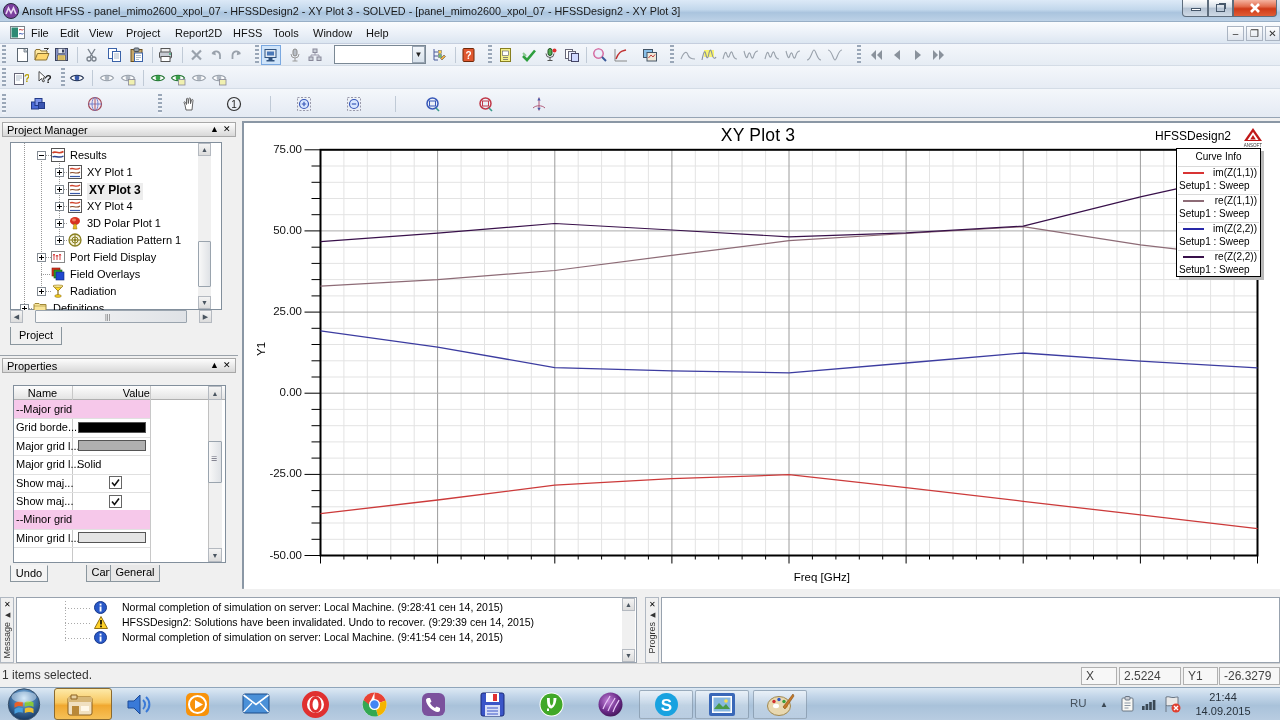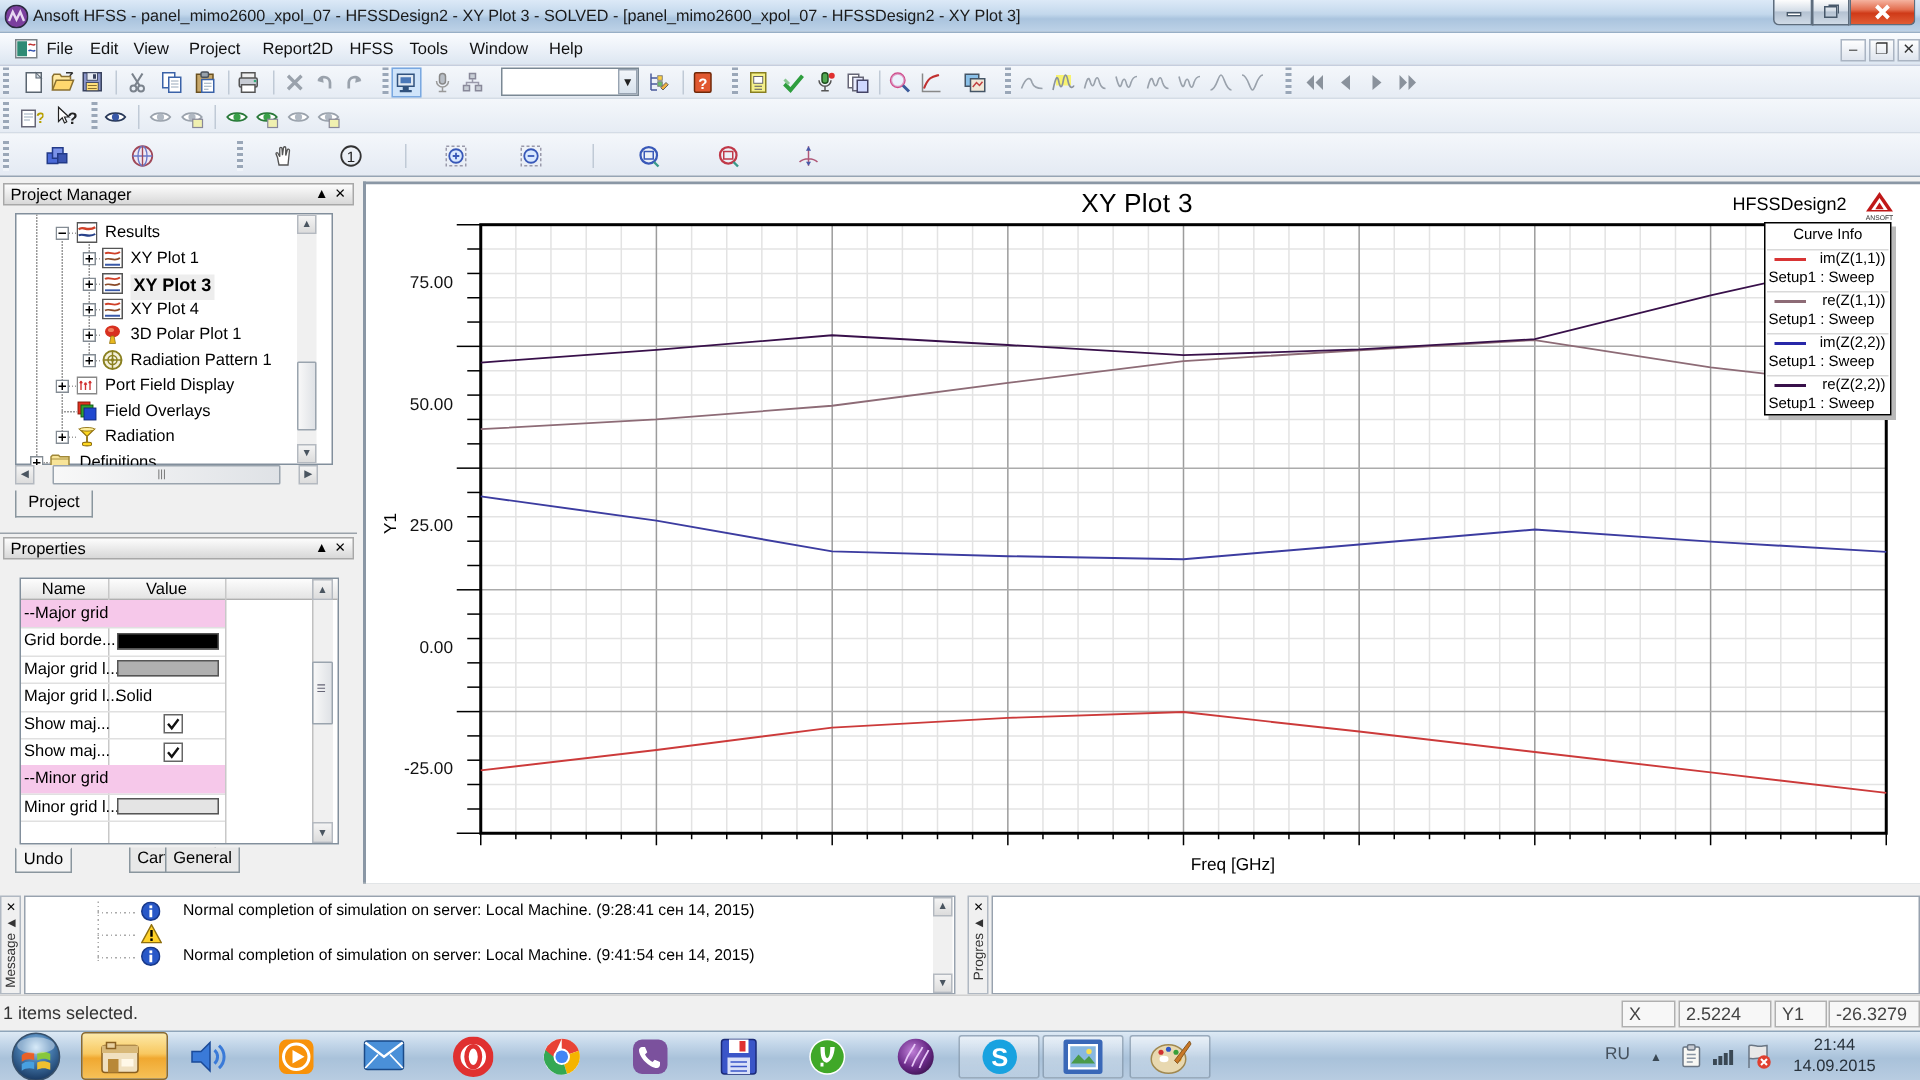--- a/index.html
+++ b/index.html
@@ -43,21 +43,21 @@
 .thumb{position:absolute;background:linear-gradient(90deg,#f8f8f8,#dfe2e6);border:1px solid #9aa4ae;border-radius:1px;}
 #projtab{left:8px;top:205px;width:52px;height:18px;background:#f0f0f0;border:1px solid #8a969e;border-top:none;
  font-size:11px;text-align:center;padding-top:2px;}
 #proppanel{left:2px;top:358px;width:234px;height:226px;}
 #proptabs{position:absolute;left:8px;top:207px;font-size:11px;}
 .ptab{position:absolute;height:17px;border:1px solid #8a969e;border-top:none;text-align:center;padding-top:1px;background:#e8e8e8;}
 
 #docarea{left:244px;top:123px;width:1036px;height:466px;background:#fff;overflow:hidden;}
 #charttitle{left:414px;top:2px;width:200px;font-size:17.5px;letter-spacing:.2px;color:#000;text-align:center;}
 #designname{left:911px;top:6px;font-size:12px;color:#000;}
-.ylab{position:absolute;right:0;width:56px;text-align:right;font-size:11.5px;color:#111;margin-top:40px;}
+.ylab{position:absolute;right:0;width:56px;text-align:right;font-size:11.5px;color:#111;}
 .xlab{position:absolute;top:0;width:34px;text-align:center;font-size:11.5px;color:#111;}
 #legend{left:932px;top:24.5px;width:85px;height:129px;background:#fff;border:1px solid #000;
  box-shadow:3px 3px 0 #b9b9b9;font-size:10px;}
 .lrow{position:absolute;left:1px;width:81px;height:28px;border-top:1px solid #d9d9d9;}
 .lswatch{position:absolute;left:5px;top:5px;width:21px;height:2px;}
 .lname{position:absolute;right:2px;top:0px;}
 .lsetup{position:absolute;left:1px;top:13px;}
 
 #msgpanel{left:0;top:597px;width:637px;height:66px;}
 #progpanel{left:645px;top:597px;width:635px;height:66px;}
@@ -496,21 +496,21 @@
  <div class="abs" id="projtab">Project</div>
 </div>
 <div class="abs" style="left:0;top:355px;width:238px;height:1px;background:#9aa2aa"></div>
 <div class="abs" id="proppanel">
  <div class="paneltitle">Properties</div>
  <div class="abs pbtn" style="left:208px">▲</div>
  <div class="abs pbtn" style="left:221px">✕</div>
  <div class="abs" style="left:11px;top:27px;width:213px;height:178px;background:#fff;border:1px solid #828f9c"></div>
 <div class="abs" style="left:12px;top:28px;width:211px;height:14px;background:linear-gradient(180deg,#fdfdfd,#e4e4e4);border-bottom:1px solid #b0b0b0;"></div>
 <div class="abs" style="left:11px;top:29px;width:59px;text-align:center;font-size:11px">Name</div>
-<div class="abs" style="left:70px;top:29px;width:78px;text-align:center;font-size:11px">Value</div>
+<div class="abs" style="left:70px;top:29px;width:78px;text-align:right;font-size:11px">Value</div>
 <div class="abs" style="left:70px;top:28px;width:1px;height:176px;background:#c8c8c8"></div>
 <div class="abs" style="left:148px;top:28px;width:1px;height:176px;background:#c8c8c8"></div>
 <div class="abs" style="left:12px;top:42.0px;width:136px;height:18.4px;background:#f6c8ea"></div>
 <div class="abs" style="left:14px;top:45.0px;font-size:11px;white-space:nowrap">--Major grid</div>
 <div class="abs" style="left:12px;top:60.4px;width:136px;height:1px;background:#e0e0e0"></div>
 <div class="abs" style="left:14px;top:63.4px;font-size:11px;white-space:nowrap">Grid borde...</div>
 <div class="abs" style="left:12px;top:78.8px;width:136px;height:1px;background:#e0e0e0"></div>
 <div class="abs" style="left:76px;top:63.9px;width:68px;height:11px;background:#000;border:1px solid #555"></div>
 <div class="abs" style="left:14px;top:81.8px;font-size:11px;white-space:nowrap">Major grid l...</div>
 <div class="abs" style="left:12px;top:97.2px;width:136px;height:1px;background:#e0e0e0"></div>
@@ -749,20 +749,21 @@
           <rect x="5.6" y="5.5" width="1.9" height="5" fill="#fff"></rect>
           <rect x="5.6" y="2.6" width="1.9" height="1.9" fill="#fff"></rect>
         </svg>
 <div class="msgrow" style="top:3px">Normal completion of simulation on server: Local Machine. (9:28:41 сен 14, 2015)</div>
 <div class="abs" style="left:48px;top:25px;width:26px;height:1px;background:repeating-linear-gradient(90deg,#aaa 0 1px,transparent 1px 3px)"></div>
 <svg class="abs" style="left:77px;top:18px" width="14" height="13">
           <path d="M7 0.5 L13.5 12.5 L0.5 12.5 Z" fill="#ffd22a" stroke="#907010"></path>
           <rect x="6.2" y="4" width="1.6" height="4.5" fill="#000"></rect>
           <rect x="6.2" y="9.6" width="1.6" height="1.7" fill="#000"></rect>
         </svg>
+<div class="msgrow" style="top:18px">HFSSDesign2: Solutions have been invalidated. Undo to recover. (9:29:39 сен 14, 2015)</div>
 <div class="abs" style="left:48px;top:40px;width:26px;height:1px;background:repeating-linear-gradient(90deg,#aaa 0 1px,transparent 1px 3px)"></div>
 <svg class="abs" style="left:77px;top:33px" width="13" height="13">
           <circle cx="6.5" cy="6.5" r="6" fill="#2858c8" stroke="#18388a"></circle>
           <rect x="5.6" y="5.5" width="1.9" height="5" fill="#fff"></rect>
           <rect x="5.6" y="2.6" width="1.9" height="1.9" fill="#fff"></rect>
         </svg>
 <div class="msgrow" style="top:33px">Normal completion of simulation on server: Local Machine. (9:41:54 сен 14, 2015)</div>
       </div>
  <div class="abs vscroll" style="left:622px;top:1px;width:13px;height:64px;">
   <div class="sbtn" style="left:0;top:0;width:13px;height:13px;line-height:12px;">▲</div>

